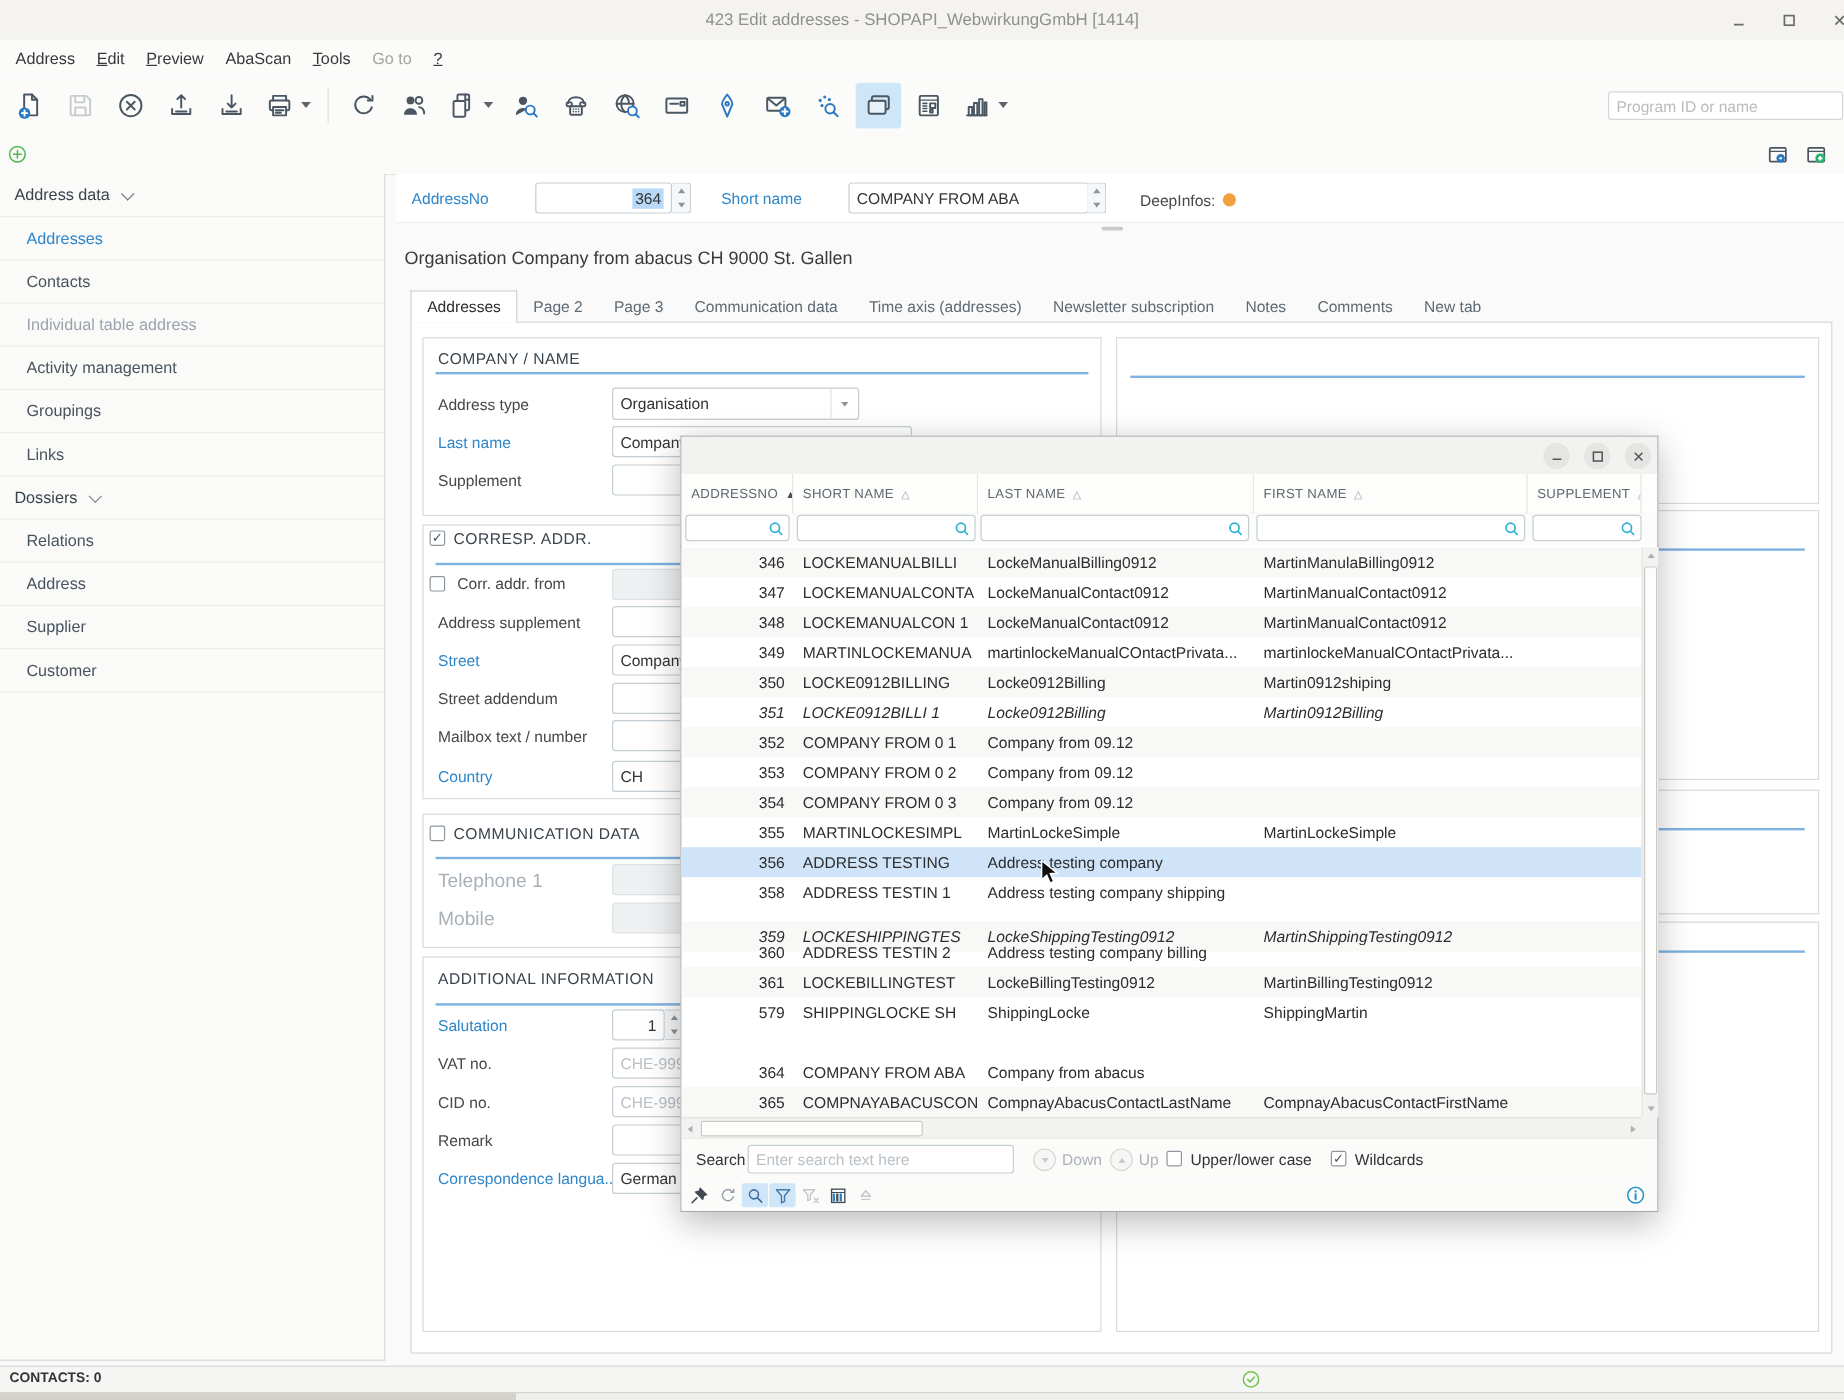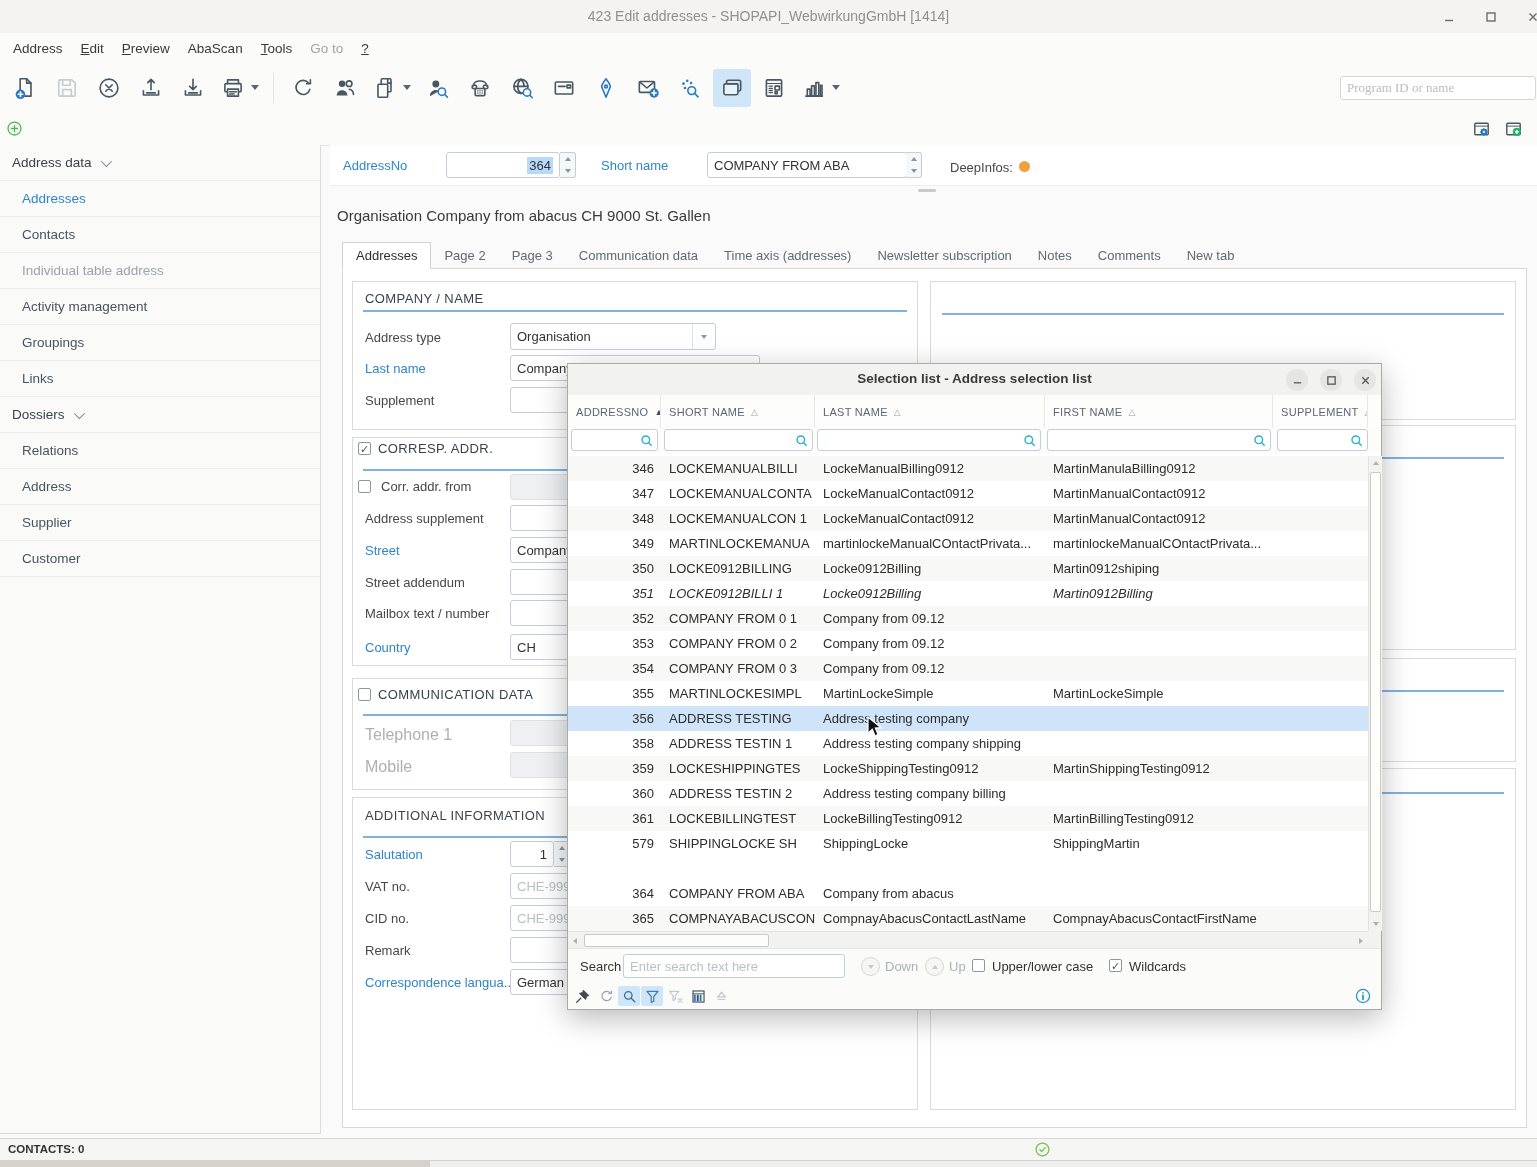--- a/index.html
+++ b/index.html
@@ -13,21 +13,21 @@
   .winbtn{width:14px;height:14px;display:inline-flex;align-items:center;justify-content:center;}
   .menubar{position:absolute;left:0;top:33px;width:1537px;height:30px;background:#fbfbfa;display:flex;align-items:center;padding-left:4px;}
   .menu-item{padding:4px 9px;font-size:13.5px;color:#3a3a3a;cursor:default;}
   .menu-item.disabled{color:#a2a2a0;}
   .menu-item .u{text-decoration:underline;}
   .toolbar{position:absolute;left:0;top:63px;width:1537px;height:49px;background:#fbfbfa;display:flex;align-items:center;padding-left:4px;}
   .tbtn{height:38px;min-width:38px;border:none;background:transparent;display:inline-flex;align-items:center;justify-content:center;padding:0 4px;margin:0 2px;border-radius:3px;}
   .tbtn.active{background:#cfe6f8;}
   .tbtn .chev{width:0;height:0;border-left:4px solid transparent;border-right:4px solid transparent;border-top:5px solid #5a646d;margin-left:5px;}
   .tdiv{width:1px;height:30px;background:#e2e2e0;margin:0 8px;}
-  .prog-search{position:absolute;left:1340px;top:76px;width:182px;height:22px;border:1px solid #d6d6d4;border-radius:3px;font-size:13px;color:#14532d;padding:0 6px;background:#fff;font-family:Liberation Serif, serif;}
+  .prog-search{position:absolute;left:1340px;top:76px;width:182px;height:22px;border:1px solid #d6d6d4;border-radius:3px;font-size:13px;color:#14532d;padding:0 6px;background:#fff;font-family:Liberation Sans, sans-serif;}
   .prog-search::placeholder{color:#bcbcba;}
   .subbar{position:absolute;left:0;top:112px;width:1537px;height:33px;background:#fafaf9;border-bottom:1px solid #e4e4e2;}
   
   .sidebar{position:absolute;left:0;top:145px;width:320px;height:988px;background:#fafaf9;border-right:1px solid #dcdcda;border-bottom:1px solid #d8d8d6;}
   .side-row{height:35px;border-bottom:1px solid #ececea;display:flex;align-items:center;font-size:13.5px;color:#49545e;}
   .side-row.header{color:#39434c;padding-left:12px;gap:9px;}
   .side-row.item{padding-left:22px;}
   .side-row.item.active{color:#2e86c9;}
   .side-row.item.disabled{color:#9aa3ab;}
   .chevdn{width:7px;height:7px;border-right:1.6px solid #7b858d;border-bottom:1.6px solid #7b858d;transform:rotate(45deg) translateY(-2px);}
@@ -450,21 +450,20 @@
   </div>
 <span class="abs glab" style="left:365px;top:943px;">Remark</span>
 <div class="inp" style="left:510px;top:937px;width:250px;height:26px;"></div>
 <span class="abs blab" style="left:365px;top:975px;">Correspondence langua...</span>
 <div class="inp" style="left:510px;top:969px;width:250px;height:26px;">
     <span>German</span>
   </div>
 
 <div class="modal">
   <div class="modal-title">
-    <span class="t">Selection list - Address selection list</span>
     <span class="mbtn" style="left:718px;">
         <svg width="11" height="11" viewBox="0 0 12 12">
           <path d="M2 8.5h8" stroke="#555" stroke-width="1.4"></path>
         </svg>
       </span>
     <span class="mbtn" style="left:752px;">
         <svg width="11" height="11" viewBox="0 0 12 12">
           <rect x="2" y="2" width="8" height="8" fill="none" stroke="#555" stroke-width="1.4"></rect>
         </svg>
       </span>
@@ -606,21 +605,21 @@
         <span class="tc" style="left: 485px; width: 220px;"></span>
         <span class="tc" style="left: 713px; width: 79px;"></span>
       </div>
       <div class="trow" style="top: 275px;">
         <span class="tc" style="left: 0px; width: 86px; text-align: right;">358</span>
         <span class="tc" style="left: 101px; width: 146px;">ADDRESS TESTIN 1</span>
         <span class="tc" style="left: 255px; width: 222px;">Address testing company shipping</span>
         <span class="tc" style="left: 485px; width: 220px;"></span>
         <span class="tc" style="left: 713px; width: 79px;"></span>
       </div>
-      <div class="trow alt" style="top: 300px;">
+      <div class="trow alt" style="top: 312px; font-style: italic;">
         <span class="tc" style="left: 0px; width: 86px; text-align: right;">359</span>
         <span class="tc" style="left: 101px; width: 146px;">LOCKESHIPPINGTES</span>
         <span class="tc" style="left: 255px; width: 222px;">LockeShippingTesting0912</span>
         <span class="tc" style="left: 485px; width: 220px;">MartinShippingTesting0912</span>
         <span class="tc" style="left: 713px; width: 79px;"></span>
       </div>
       <div class="trow" style="top: 325px;">
         <span class="tc" style="left: 0px; width: 86px; text-align: right;">360</span>
         <span class="tc" style="left: 101px; width: 146px;">ADDRESS TESTIN 2</span>
         <span class="tc" style="left: 255px; width: 222px;">Address testing company billing</span>

